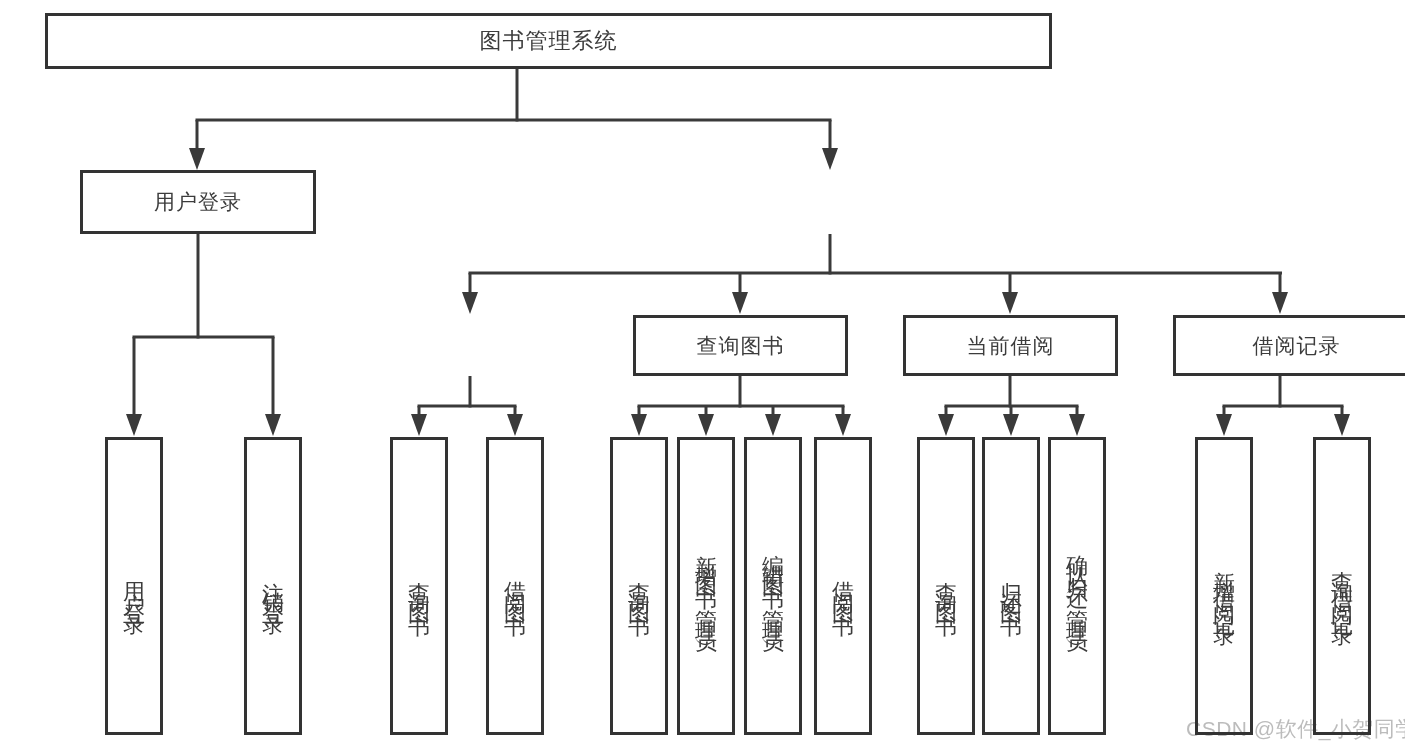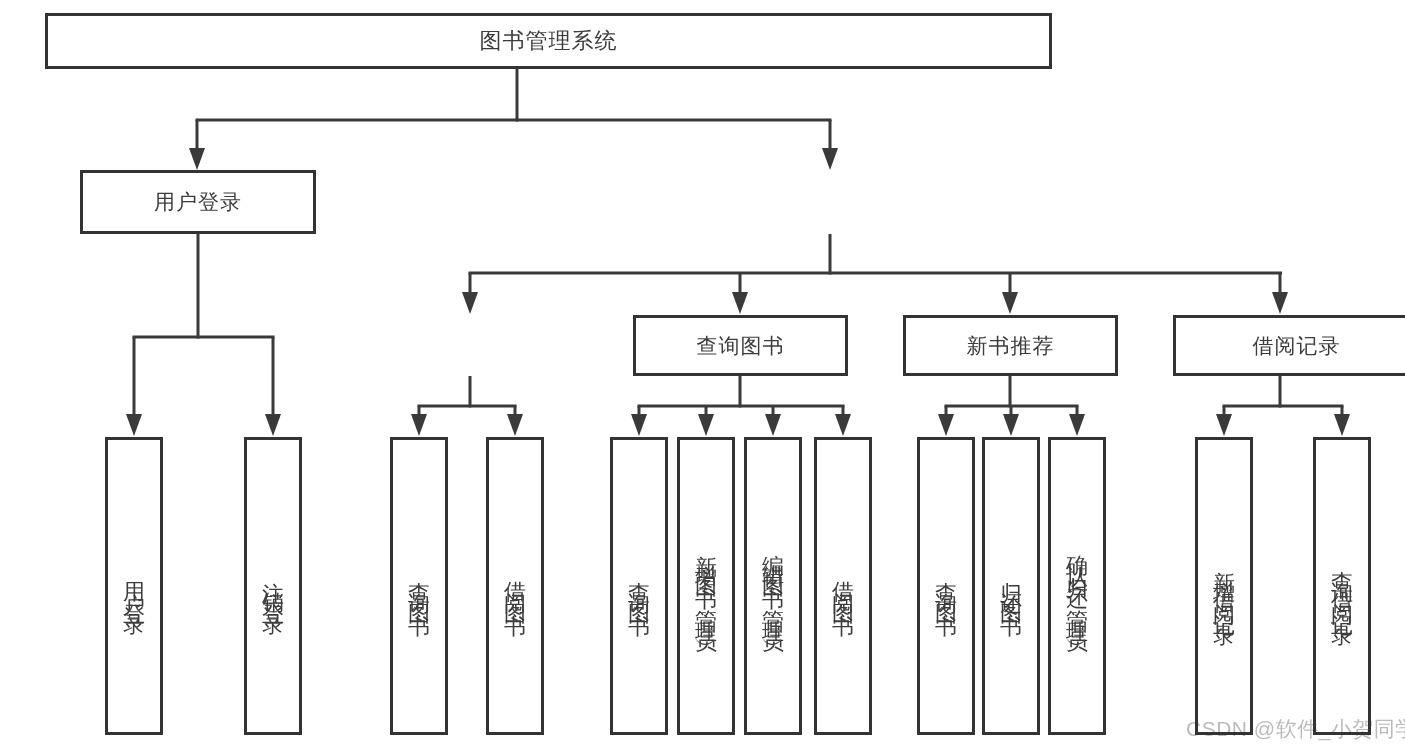--- a/index.html
+++ b/index.html
@@ -171,21 +171,21 @@
     </g>
   </svg>
 
   <div class="watermark">CSDN @软件_小贺同学</div>
 
   <div class="node root-node h-node pos-root">图书管理系统</div>
 
   <div class="node h-node pos-login">用户登录</div>
 
   <div class="node h-node pos-l2b">查询图书</div>
-  <div class="node h-node pos-l2c">新书推荐</div>
+  <div class="node h-node pos-l2c">当前借阅</div>
   <div class="node h-node pos-l2d">借阅记录</div>
 
   <div class="node leaf-node pos-g1-1">用户登录</div>
   <div class="node leaf-node pos-g1-2">注销登录</div>
 
   <div class="node leaf-node pos-g2-1">查询图书</div>
   <div class="node leaf-node pos-g2-2">借阅图书</div>
 
   <div class="node leaf-node pos-g3-1">查询图书</div>
   <div class="node leaf-node pos-g3-2">新增图书（管理员）</div>

